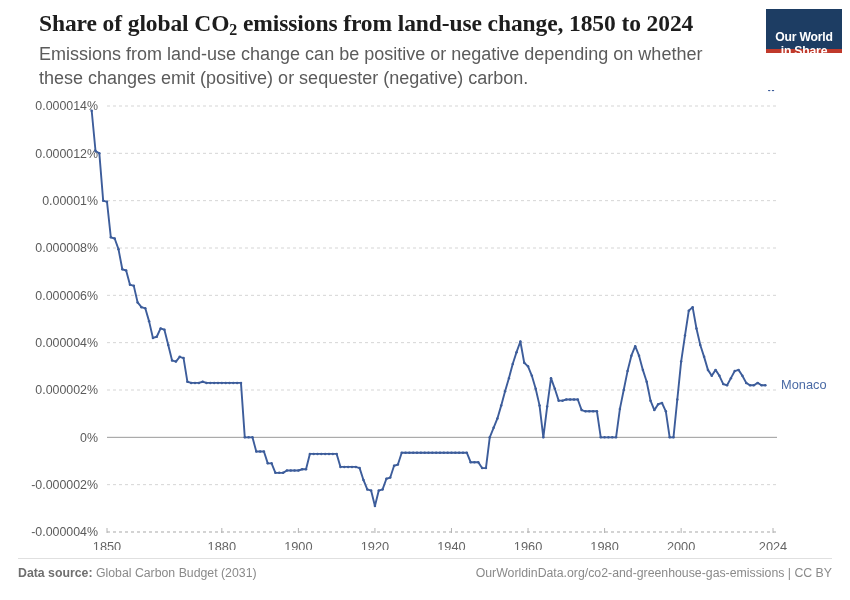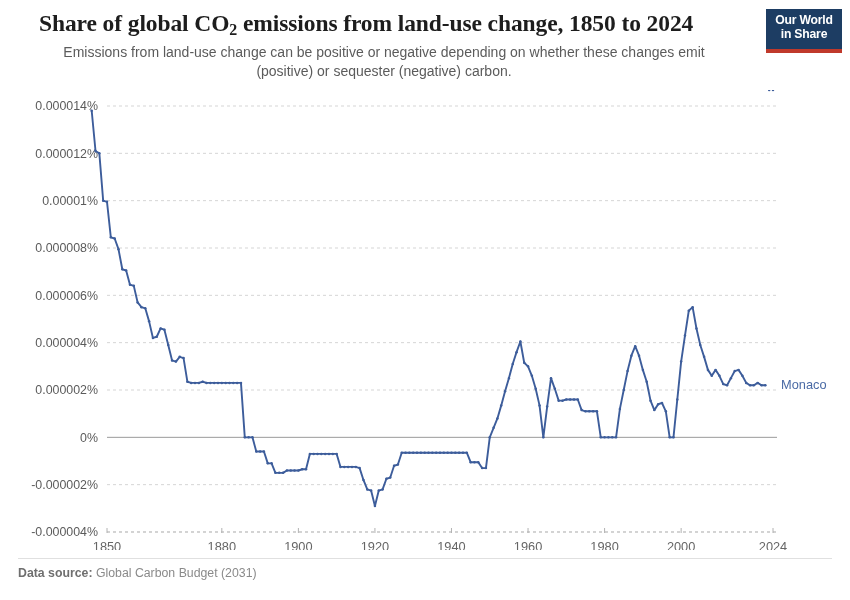--- a/index.html
+++ b/index.html
@@ -31,41 +31,40 @@
     margin: 0;
     white-space: nowrap;
   }
   #chart-title sub {
     font-size: 0.68em;
     vertical-align: baseline;
     position: relative;
     top: 4px;
   }
   #chart-subtitle {
-    font-size: 14px;
+    font-size: 18px;
     color: #5b5b5b;
     line-height: 1.33;
     margin: 7px 0 0 0;
     width: 690px;
-    text-align: center;
   }
 
   
   #owid-logo {
     position: absolute;
     right: 8px; top: 9px;
     width: 76px; height: 44px;
     background: #1d3d63;
     border-bottom: 4px solid #c0392b;
     color: #ffffff;
     font-size: 12.2px;
     font-weight: bold;
     line-height: 1.12;
     text-align: center;
-    padding-top: 5px;
+    padding-top: 22px;
     letter-spacing: -0.2px;
   }
 
   
   #plot-wrap {
     position: absolute;
     left: 15px; top: 90px;
     width: 846px; height: 460px;
   }
   #plot-svg { display: block; }
@@ -383,15 +382,16 @@
         </g>
       <g id="label-group">
           <text x="766" y="295.2666666666666" fill="#4a6aa5" class="series-label">Monaco</text>
         </g>
     </svg>
   </div>
 
   <div id="footer-rule"></div>
   <div id="footer">
     <div id="footer-source"><strong>Data source:</strong><span> Global Carbon Budget (2031)</span></div>
+    <div id="footer-link">OurWorldinData.org/co2-and-greenhouse-gas-emissions | CC BY</div>
   </div>
 
 </div>
 
 </body></html>

